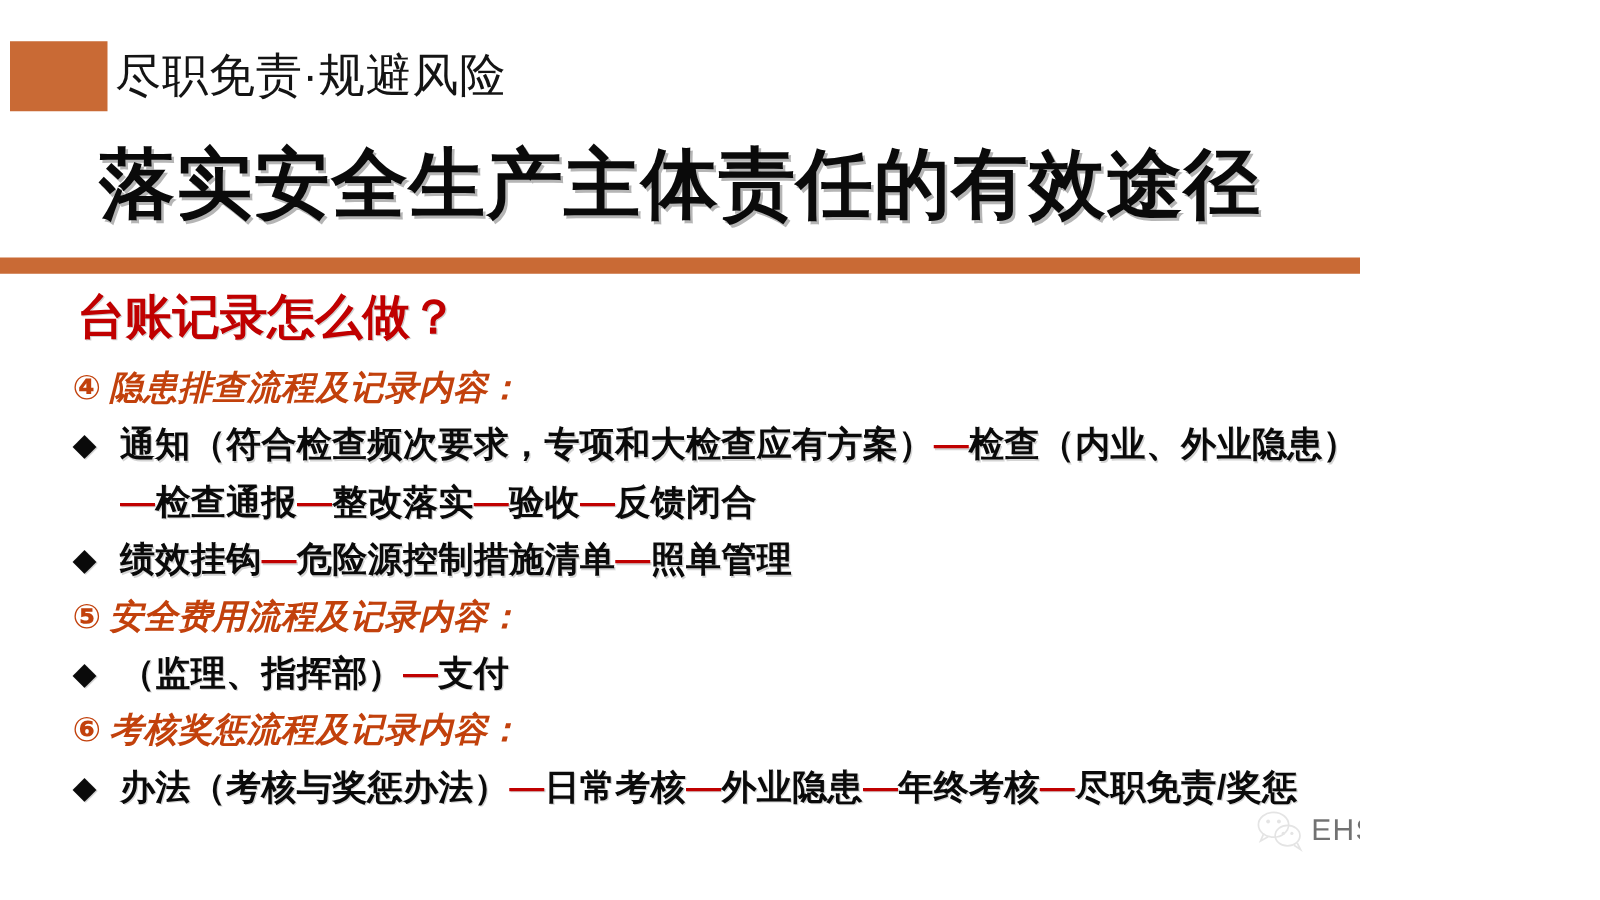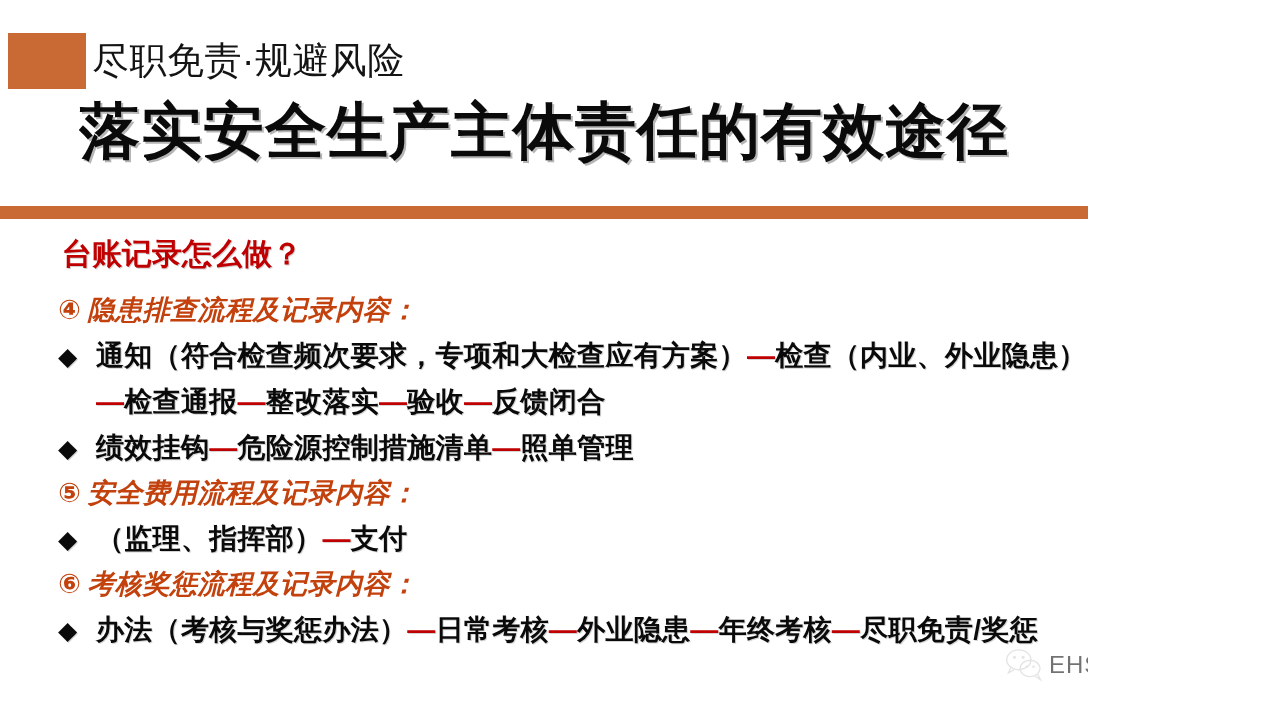--- a/index.html
+++ b/index.html
@@ -39,21 +39,21 @@
     line-height: 50px;
     color: #141414;
     font-weight: 400;
     letter-spacing: 0.5px;
     white-space: nowrap;
   }
   .main-title {
     position: absolute;
     left: 0;
     right: 0;
-    top: 92px;
+    top: 108px;
     text-align: center;
     font-size: 61px;
     line-height: 78px;
     font-weight: 700;
     color: #0a0a0a;
     letter-spacing: 1px;
     white-space: nowrap;
     text-shadow: 2px 2px 0 rgba(120,120,120,0.55);
   }
   .divider-bar {
@@ -63,21 +63,21 @@
     width: 1280px;
     height: 13px;
     background: #C96A35;
   }
 
   
   .section-question {
     position: absolute;
     left: 62px;
     top: 228px;
-    font-size: 30px;
+    font-size: 38px;
     line-height: 52px;
     font-weight: 700;
     color: #C00000;
     white-space: nowrap;
     text-shadow: 1px 1px 0 rgba(150,150,150,0.45);
   }
 
   .content {
     position: absolute;
     left: 58px;

